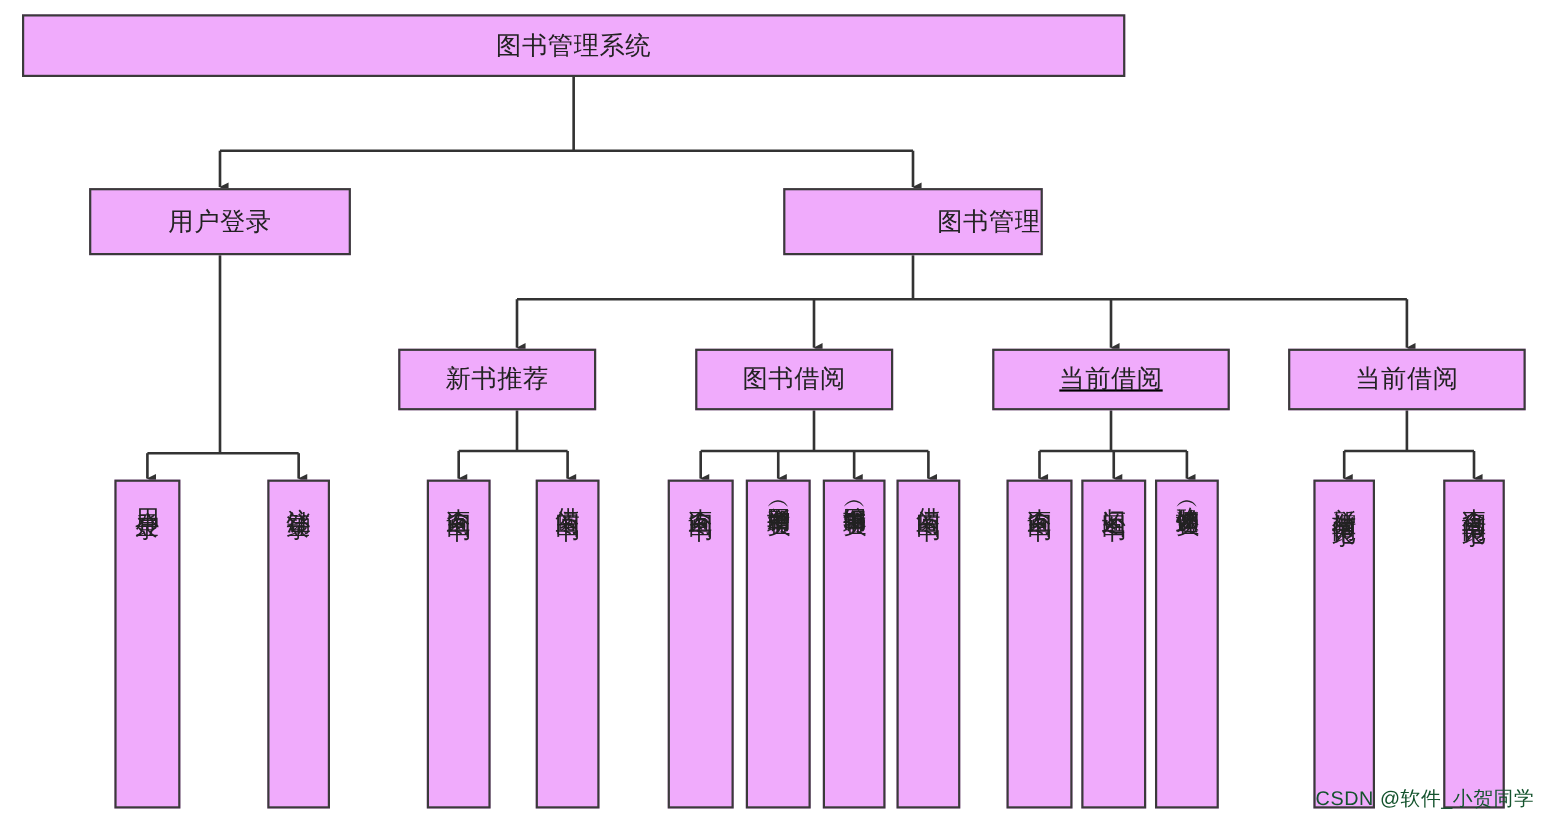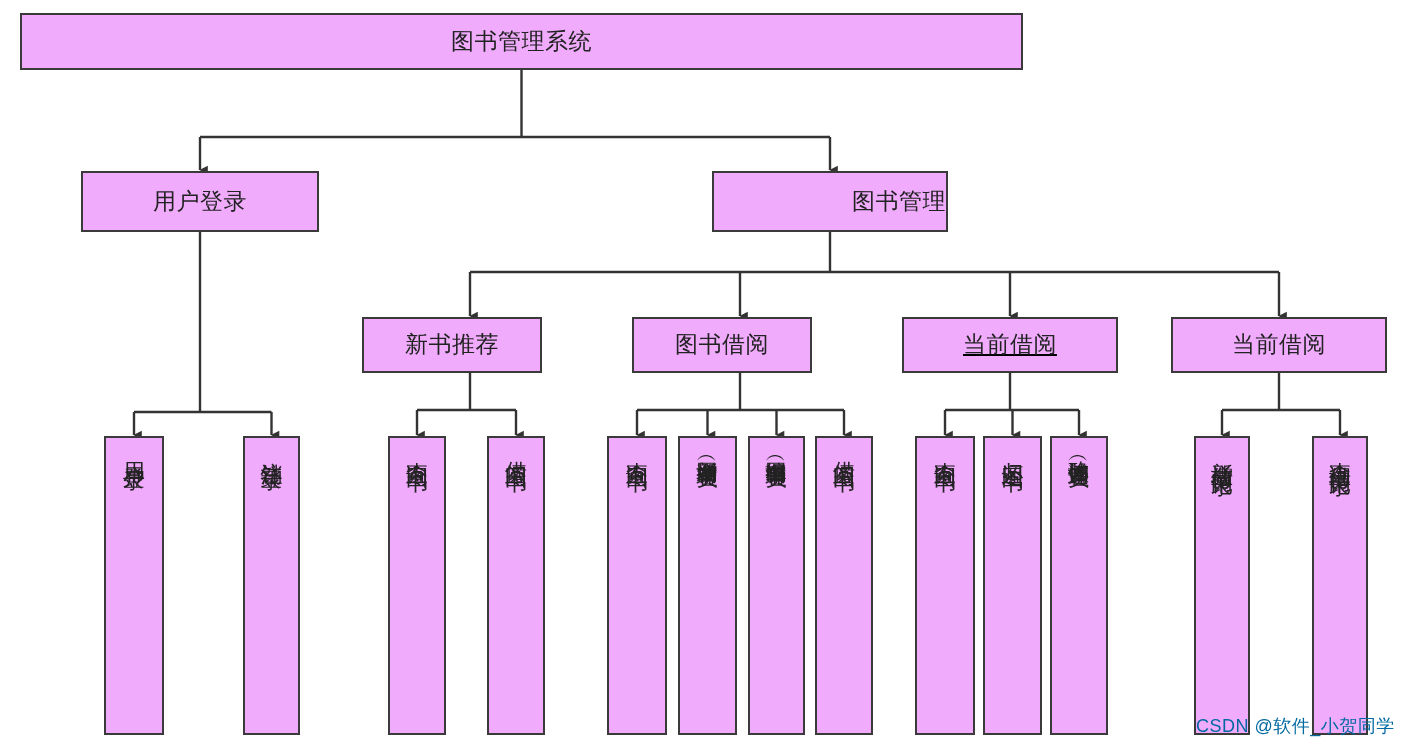--- a/index.html
+++ b/index.html
@@ -56,21 +56,21 @@
     font-size: 22px;
     letter-spacing: 3px;
     line-height: 1;
   }
   .node.vertical.tight .node-label {
     letter-spacing: 1px;
     font-size: 21px;
   }
   .watermark {
     position: absolute;
-    color: #0369a1;
+    color: #14532d;
     font-size: 18px;
     white-space: nowrap;
     letter-spacing: 0.5px;
   }
 </style>
 </head>
 <body>
 
 <div id="diagram-root">
 

